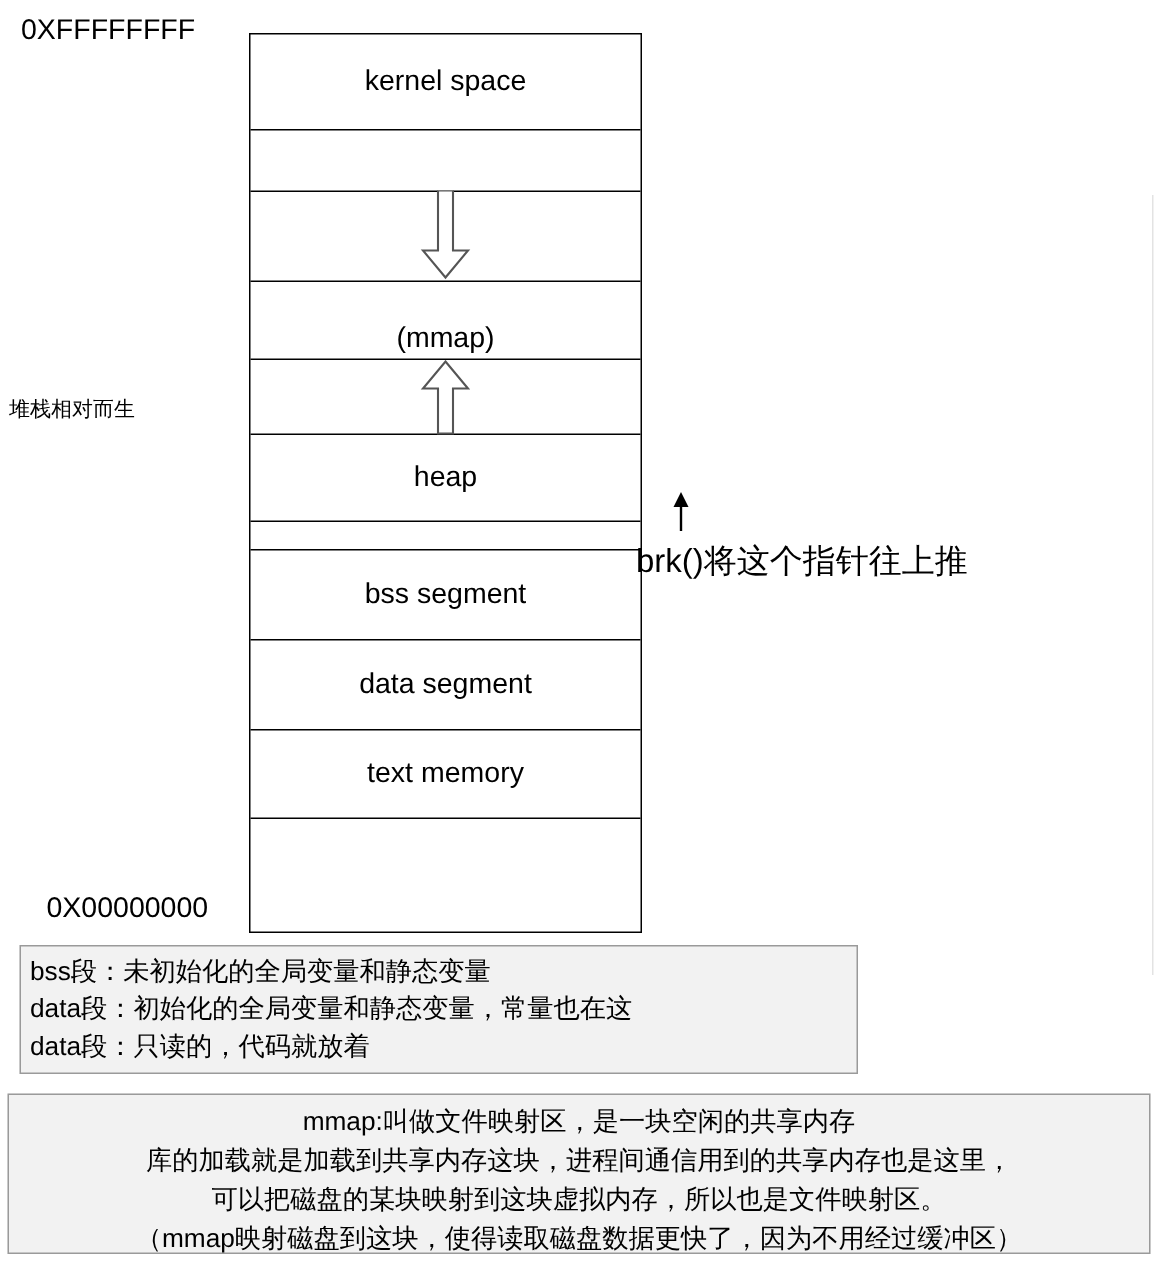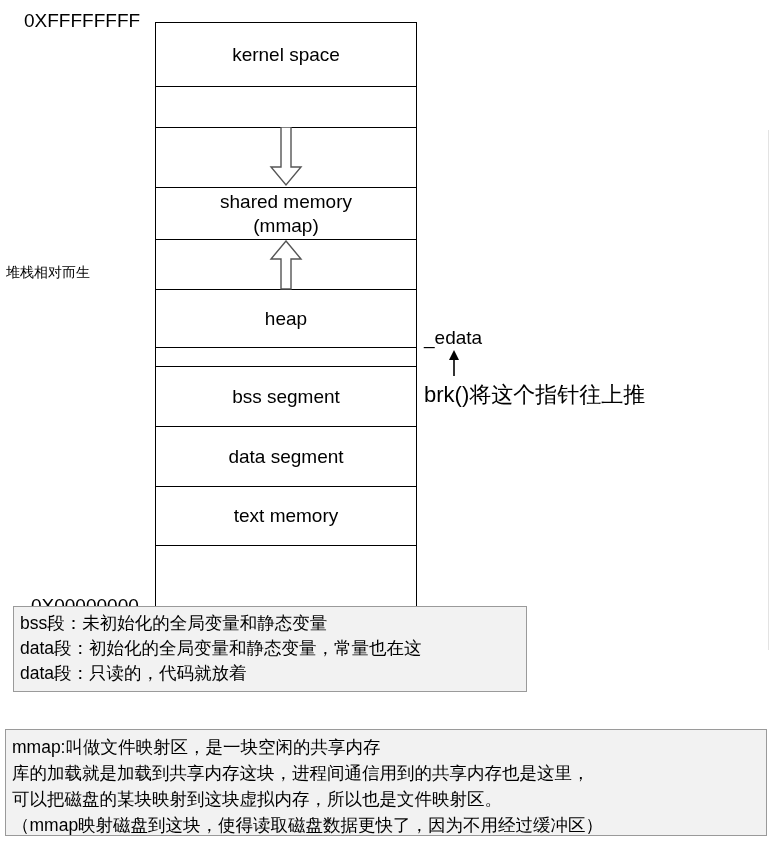--- a/index.html
+++ b/index.html
@@ -26,36 +26,36 @@
     background: #e3e3e3;
   }
 
   
   .addr-label {
     position: absolute;
     font-size: 19px;
     letter-spacing: 0px;
     white-space: nowrap;
   }
-  #addr-top { left: 24px; top: 10px; }
+  #addr-top { left: 14px; top: 10px; }
   #addr-bottom { left: 31px; top: 595px; }
 
   
   #left-note {
     position: absolute;
     left: 6px;
     top: 264px;
     font-size: 14px;
     white-space: nowrap;
   }
 
   
   #memory-map {
     position: absolute;
-    left: 155px;
+    left: 166px;
     top: 22px;
     width: 262px;
     height: 600px;
     border: 1.5px solid #000000;
     box-sizing: border-box;
   }
   .mem-row {
     position: relative;
     box-sizing: border-box;
     border-bottom: 1.5px solid #000000;
@@ -116,37 +116,37 @@
   
   .note-box {
     position: absolute;
     background: #f2f2f2;
     border: 1px solid #9a9a9a;
     box-sizing: border-box;
     padding: 4px 6px 5px 6px;
   }
   #note-segments {
     left: 13px;
-    top: 606px;
-    width: 514px;
+    top: 630px;
+    width: 559px;
     height: 86px;
   }
   #note-mmap {
     left: 5px;
     top: 729px;
     width: 762px;
     height: 107px;
   }
   .note-line {
     font-size: 17.5px;
     line-height: 25px;
     white-space: nowrap;
     color: #000000;
   }
-  #note-mmap .note-line { font-size: 17.5px; line-height: 26px; }
+  #note-mmap .note-line { font-size: 17.5px; line-height: 26px; text-align: center; }
 </style>
 </head>
 <body>
 
 <div class="page-rule"></div>
 
 <div class="addr-label" id="addr-top">0XFFFFFFFF</div>
 
 <div class="addr-label" id="addr-bottom">0X00000000</div>
 
@@ -164,21 +164,21 @@
   <div class="mem-row h-arrowdn">
     <span class="block-arrow" style="top:-1px;">
       <svg width="36" height="60" viewBox="0 0 36 60" xmlns="http://www.w3.org/2000/svg">
         <polygon points="13,0 23,0 23,40 33,40 18,58 3,40 13,40" fill="#ffffff" stroke="#555555" stroke-width="1.4" stroke-linejoin="miter"></polygon>
       </svg>
     </span>
   </div>
 
   <div class="mem-row h-shm">
     <span class="row-label">
-      <span>shared memory</span><br>
+      <br>
       <span>(mmap)</span>
     </span>
   </div>
 
   <div class="mem-row h-arrowup">
     <span class="block-arrow" style="top:0px;">
       <svg width="36" height="50" viewBox="0 0 36 50" xmlns="http://www.w3.org/2000/svg">
         <polygon points="18,1 33,19 23,19 23,49 13,49 13,19 3,19" fill="#ffffff" stroke="#555555" stroke-width="1.4" stroke-linejoin="miter"></polygon>
       </svg>
     </span>
@@ -200,21 +200,20 @@
 
   <div class="mem-row h-text">
     <span class="row-label">text memory</span>
   </div>
 
   <div class="mem-row h-foot last"></div>
 
 </div>
 
 <div id="edata-group">
-  <div id="edata-label">_edata</div>
   <div id="edata-arrow">
     <svg width="16" height="26" viewBox="0 0 16 26" xmlns="http://www.w3.org/2000/svg">
       <line x1="8" y1="26" x2="8" y2="6" stroke="#000000" stroke-width="1.6"></line>
       <polygon points="8,0 13,10 3,10" fill="#000000"></polygon>
     </svg>
   </div>
   <div id="brk-note">brk()将这个指针往上推</div>
 </div>
 
 <div class="note-box" id="note-segments">

